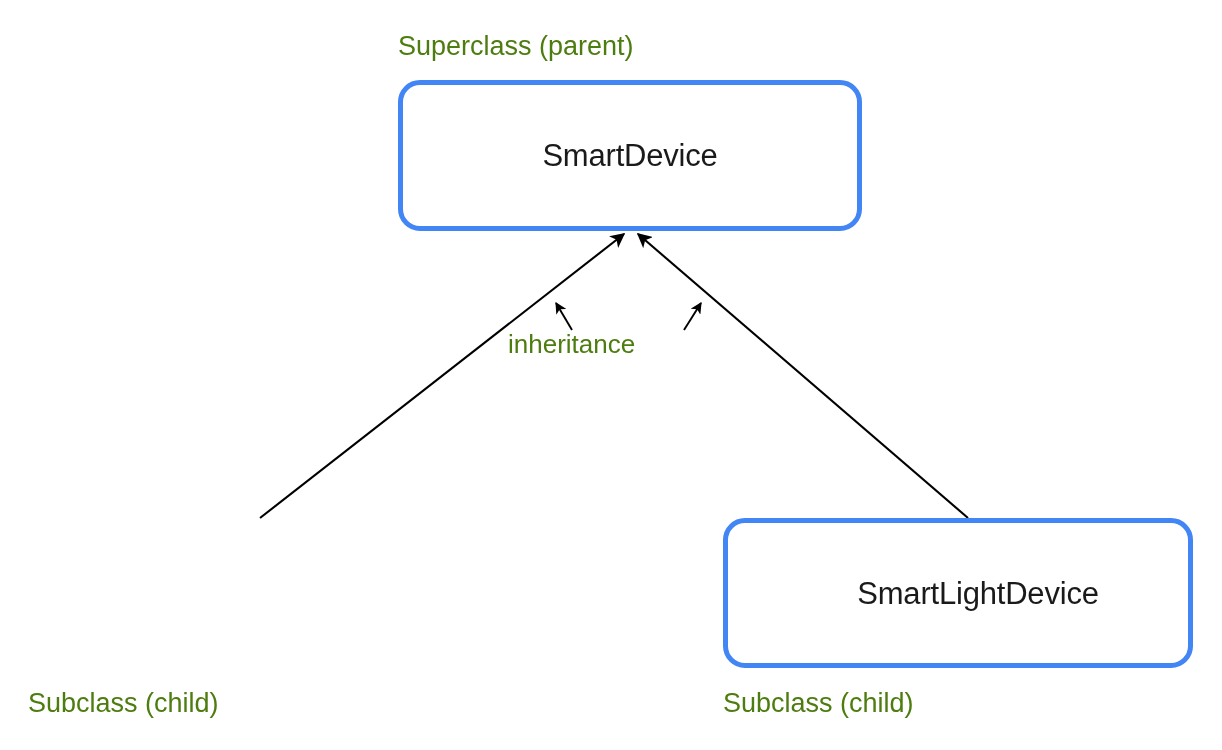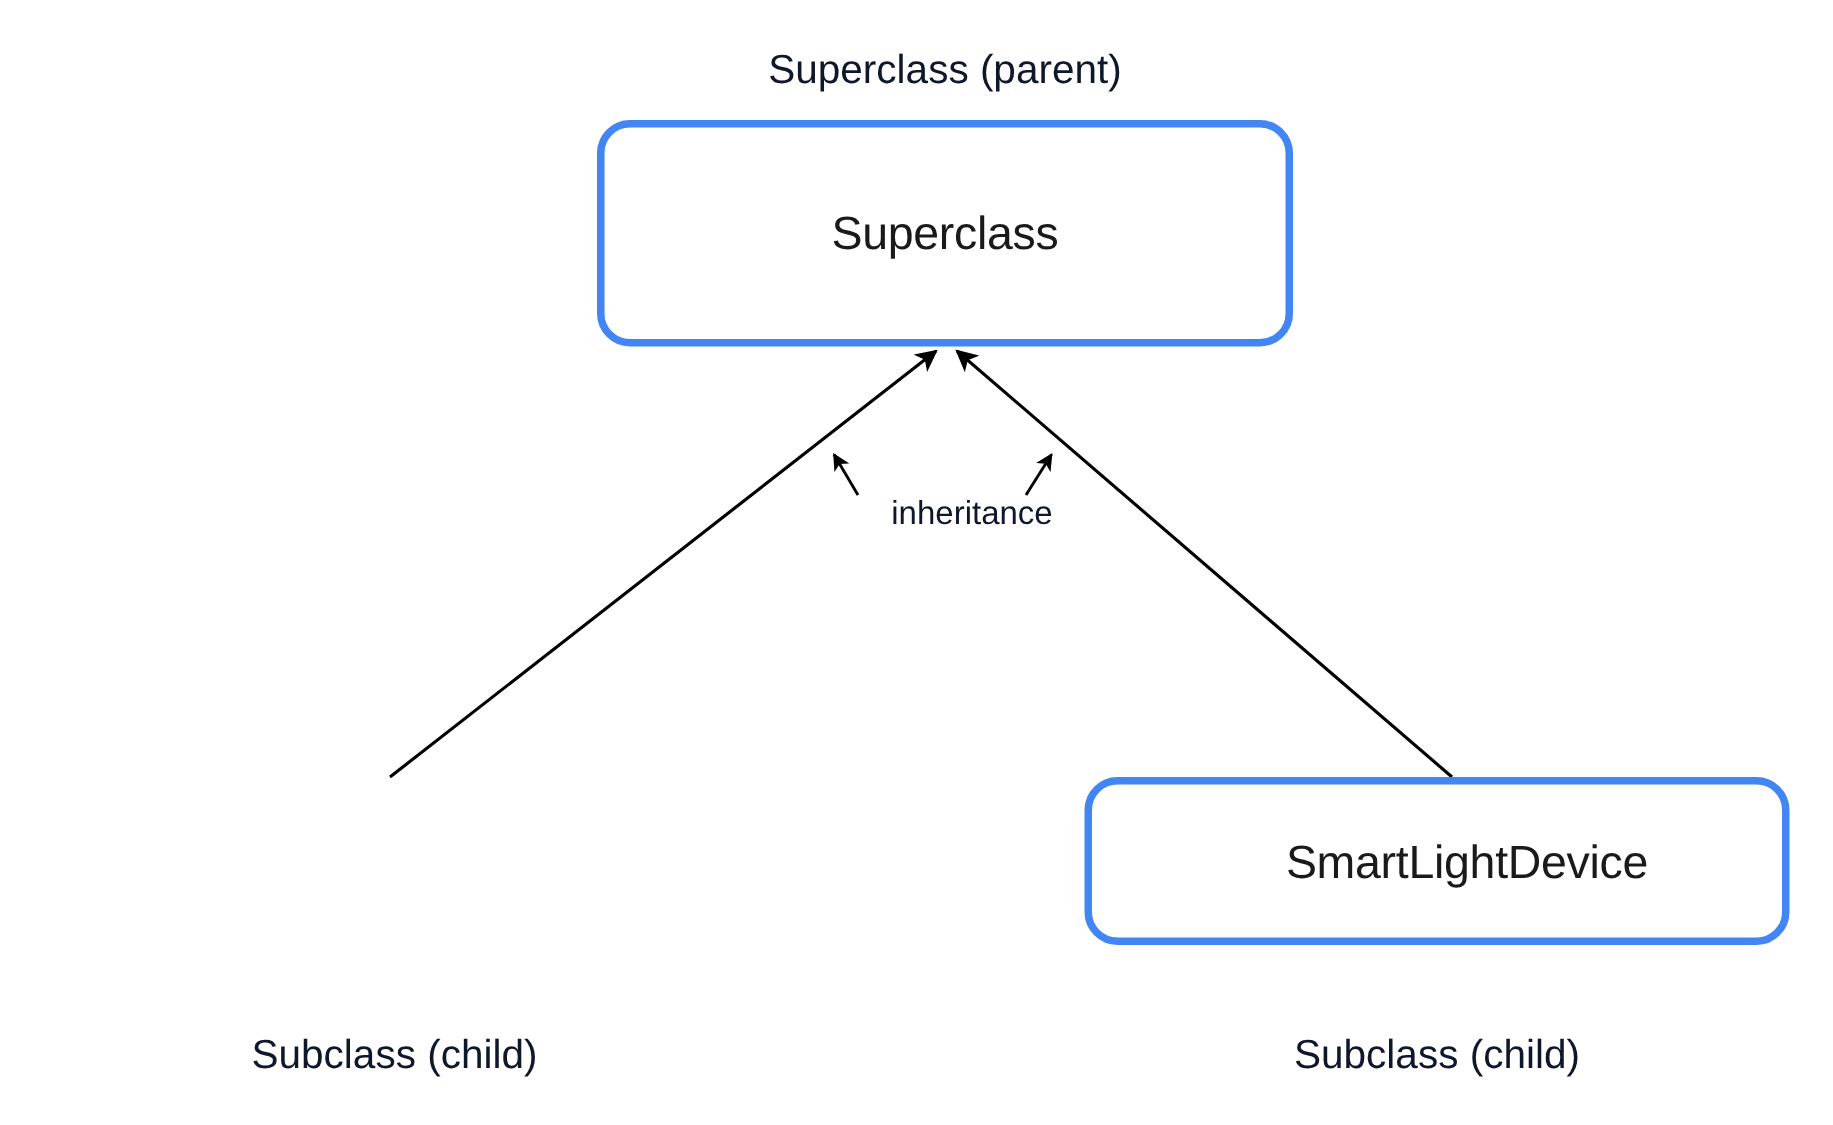--- a/index.html
+++ b/index.html
@@ -39,25 +39,25 @@
   }
   .node-label {
     color: #1a1a1a;
     font-weight: 400;
     letter-spacing: -0.2px;
     line-height: 1;
     white-space: nowrap;
   }
   .caption {
     position: absolute;
-    color: #0f172a;
+    color: #4d7c0f;
     font-weight: 400;
     line-height: 1;
     white-space: nowrap;
-    text-align: center;
+    text-align: left;
     z-index: 3;
   }
   
   #node-superclass {
     left: 398px;
     top: 80px;
     width: 464px;
     height: 151px;
     border-width: 5px;
     border-color: #4285f4;
@@ -71,21 +71,21 @@
     width: 470px;
     height: 150px;
     border-width: 5px;
     border-color: #4285f4;
     border-radius: 22px;
   }
   #node-subclass-light {
     left: 723px;
     top: 518px;
     width: 470px;
-    height: 112px;
+    height: 150px;
     border-width: 5px;
     border-color: #4285f4;
     border-radius: 22px;
     padding-left: 40px;
   }
   #node-subclass-tv .node-label,
   #node-subclass-light .node-label { font-size: 31px; }
   
   #caption-superclass {
     left: 398px;
@@ -99,24 +99,24 @@
     width: 470px;
     font-size: 27px;
   }
   #caption-subclass-light {
     left: 723px;
     top: 690px;
     width: 470px;
     font-size: 27px;
   }
   #label-inheritance {
-    left: 528px;
+    left: 508px;
     top: 331px;
     width: 240px;
-    font-size: 22px;
+    font-size: 26px;
   }
 </style>
 </head>
 <body>
 
 <div id="canvas">
 
   <svg id="edges" viewBox="0 0 1222 750">
     <defs>
       <marker id="arrowhead" viewBox="0 0 10 10" refX="9" refY="5" markerWidth="7" markerHeight="7" orient="auto-start-reverse">
@@ -132,21 +132,21 @@
     <line x1="968" y1="518" x2="638" y2="234" stroke="#000000" stroke-width="2.1" marker-end="url(#arrowhead)"></line>
 
     <line x1="572" y1="330" x2="556" y2="303" stroke="#000000" stroke-width="1.9" marker-end="url(#arrowhead-small)"></line>
 
     <line x1="684" y1="330" x2="701" y2="303" stroke="#000000" stroke-width="1.9" marker-end="url(#arrowhead-small)"></line>
   </svg>
 
   <div class="caption" id="caption-superclass">Superclass (parent)</div>
 
   <div class="node" id="node-superclass">
-    <span class="node-label">Superclass</span>
+    <span class="node-label">SmartDevice</span>
   </div>
 
   <div class="caption" id="label-inheritance">inheritance</div>
 
 
   <div class="caption" id="caption-subclass-tv">Subclass (child)</div>
 
   <div class="node" id="node-subclass-light">
     <span class="node-label">SmartLightDevice</span>
   </div>

